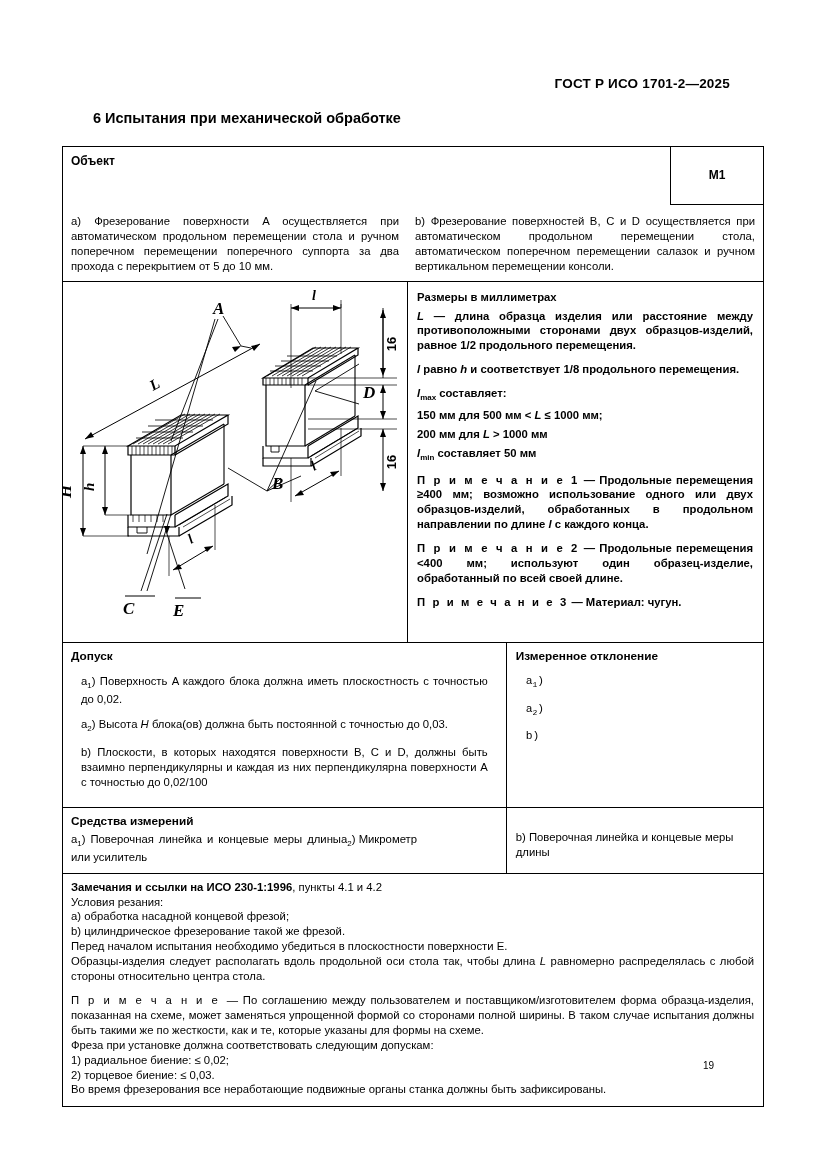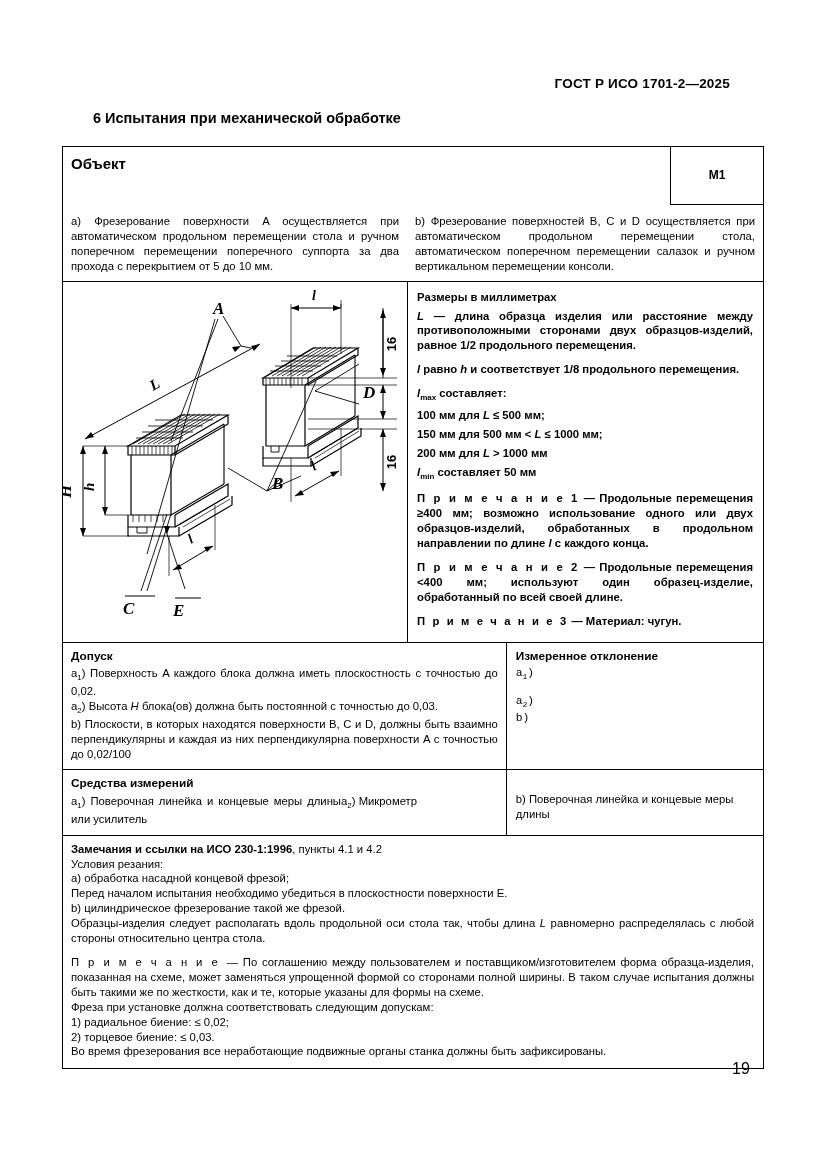--- a/index.html
+++ b/index.html
@@ -57,21 +57,21 @@
   
   .object-band {
     position: relative;
     height: 58px;
   }
   .object-label {
     position: absolute;
     left: 8px;
     top: 7px;
     font-weight: bold;
-    font-size: 15px;
+    font-size: 12px;
   }
   .m1-box {
     position: absolute;
     right: 0;
     top: 0;
     width: 93px;
     height: 100%;
     border-left: 1.6px solid #000;
     border-bottom: 1.6px solid #000;
     box-sizing: border-box;
@@ -140,21 +140,21 @@
     box-sizing: border-box;
     border-left: 1.2px solid #000;
     padding: 6px 8px 8px 9px;
   }
   .cell-title {
     font-weight: bold;
     font-size: 11.8px;
     margin-bottom: 2px;
   }
   .tol-left p, .tol-right p {
-    margin: 0;
+    margin: 10px;
     text-align: justify;
   }
   .tol-right p { margin-bottom: 11px; font-family: Liberation Mono, monospace; }
   .tol-right p:last-child { margin-bottom: 0; }
 
   
   .instr-row {
     display: flex;
     border-bottom: 1.6px solid #000;
   }
@@ -181,23 +181,23 @@
     padding: 6px 9px 9px 8px;
   }
   .notes-row p {
     margin: 0;
     text-align: justify;
   }
   .notes-row p.gap { margin-top: 9px; }
 
   .page-number {
     position: absolute;
-    left: 732px;
+    left: 703px;
     top: 1060px;
-    font-size: 16px;
+    font-size: 10px;
   }
 
   svg { display: block; }
 </style>
 </head>
 <body>
 
 <div class="page">
 
   <div class="doc-header">ГОСТ Р ИСО 1701-2—2025</div>
@@ -423,21 +423,20 @@
             <text x="333" y="176" transform="rotate(-90 333 176)" text-anchor="middle">16</text>
           </g>
         </svg>
       </div>
 
       <div class="dims-cell">
         <p class="tight">Размеры в миллиметрах</p>
         <p><span class="ital">L</span><span> — длина образца изделия или расстояние между противоположными сторонами двух образцов-изделий, равное 1/2 продольного перемещения.</span></p>
         <p><span class="ital">l</span><span> равно </span><span class="ital">h</span><span> и соответствует 1/8 продольного перемещения.</span></p>
         <p class="tight"><span class="ital">l</span><sub class="s">max</sub><span> составляет:</span></p>
-        <p class="tight"><span>100 мм для </span><span class="ital">L</span><span> ≤ 500 мм;</span></p>
         <p class="tight"><span>150 мм для 500 мм &lt; </span><span class="ital">L</span><span> ≤ 1000 мм;</span></p>
         <p class="tight"><span>200 мм для </span><span class="ital">L</span><span> &gt; 1000 мм</span></p>
         <p><span class="ital">l</span><sub class="s">min</sub><span> составляет 50 мм</span></p>
         <p><span class="note-lead">П р и м е ч а н и е   1</span><span> — Продольные перемещения ≥400 мм; возможно использование одного или двух образцов-изделий, обработанных в продольном направлении по длине </span><span class="ital">l</span><span> с каждого конца.</span></p>
         <p><span class="note-lead">П р и м е ч а н и е   2</span><span> — Продольные перемещения &lt;400 мм; используют один образец-изделие, обработанный по всей своей длине.</span></p>
         <p style="margin-bottom:0"><span class="note-lead">П р и м е ч а н и е  3</span><span> — Материал: чугун.</span></p>
       </div>
     </div>
 
     <div class="tol-row">
@@ -466,22 +465,22 @@
       <div class="instr-right">
         <div style="height:16px"></div>
         <div>b)  Поверочная линейка и концевые меры длины</div>
       </div>
     </div>
 
     <div class="notes-row">
       <p><b>Замечания и ссылки на ИСО 230-1:1996</b><span>, пункты 4.1 и 4.2</span></p>
       <p>Условия резания:</p>
       <p>a)  обработка насадной концевой фрезой;</p>
+      <p>b)  цилиндрическое фрезерование такой же фрезой.</p>
       <p>Перед началом испытания необходимо убедиться в плоскостности поверхности E.</p>
-      <p>b)  цилиндрическое фрезерование такой же фрезой.</p>
       <p><span>Образцы-изделия следует располагать вдоль продольной оси стола так, чтобы длина </span><span class="ital">L</span><span> равномерно распределялась с любой стороны относительно центра стола.</span></p>
       <p class="gap"><span class="note-lead">П р и м е ч а н и е </span><span> — По соглашению между пользователем и поставщиком/изготовителем форма образца-изделия, показанная на схеме, может заменяться упрощенной формой со сторонами полной ширины. В таком случае испытания должны быть такими же по жесткости, как и те, которые указаны для формы на схеме.</span></p>
       <p>Фреза при установке должна соответствовать следующим допускам:</p>
       <p>1)  радиальное биение: ≤ 0,02;</p>
       <p>2)  торцевое биение: ≤ 0,03.</p>
       <p>Во время фрезерования все неработающие подвижные органы станка должны быть зафиксированы.</p>
     </div>
 
   </div>
 

